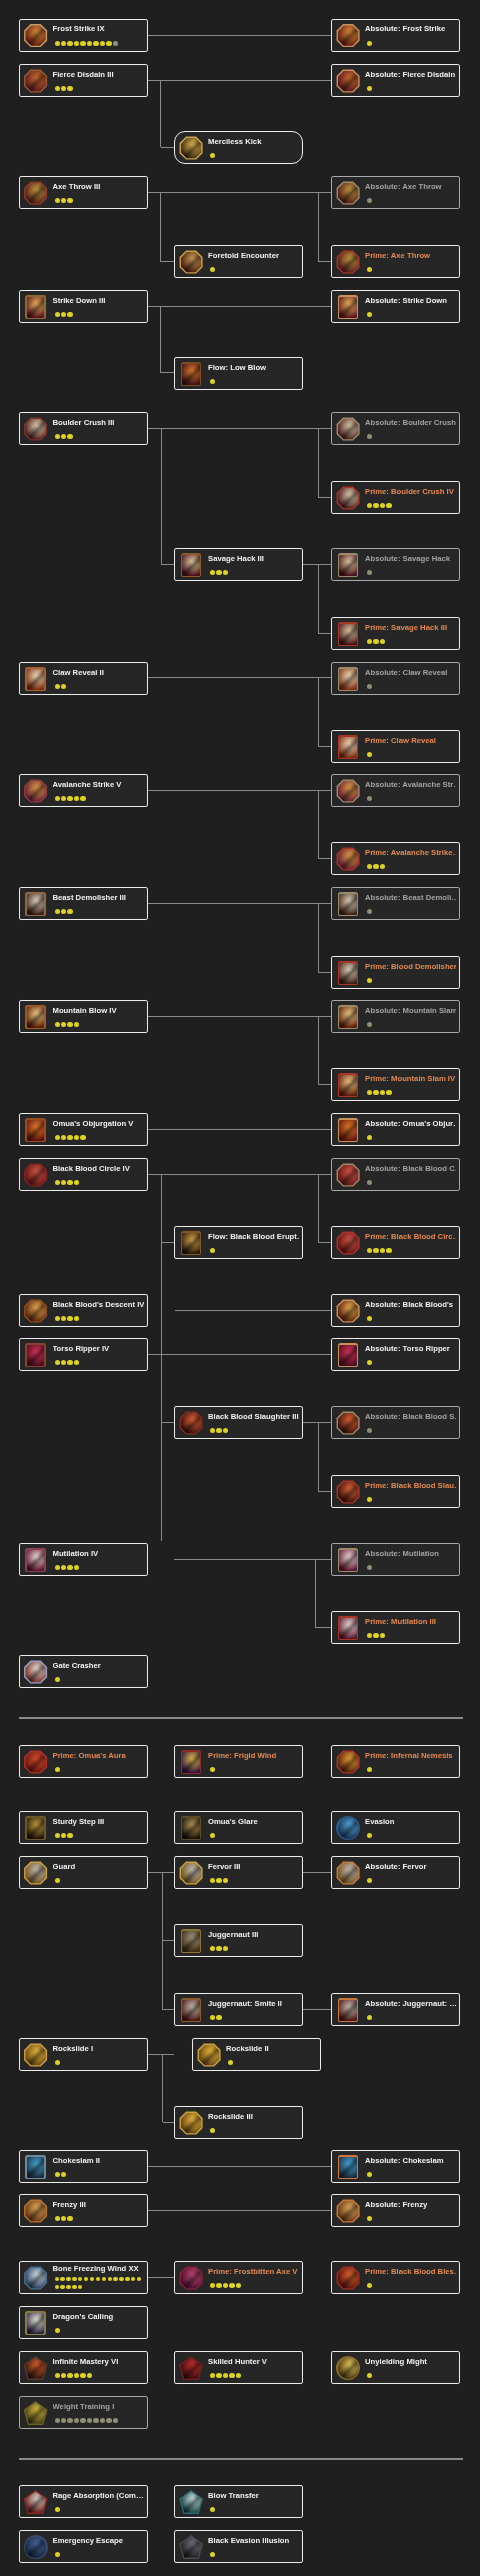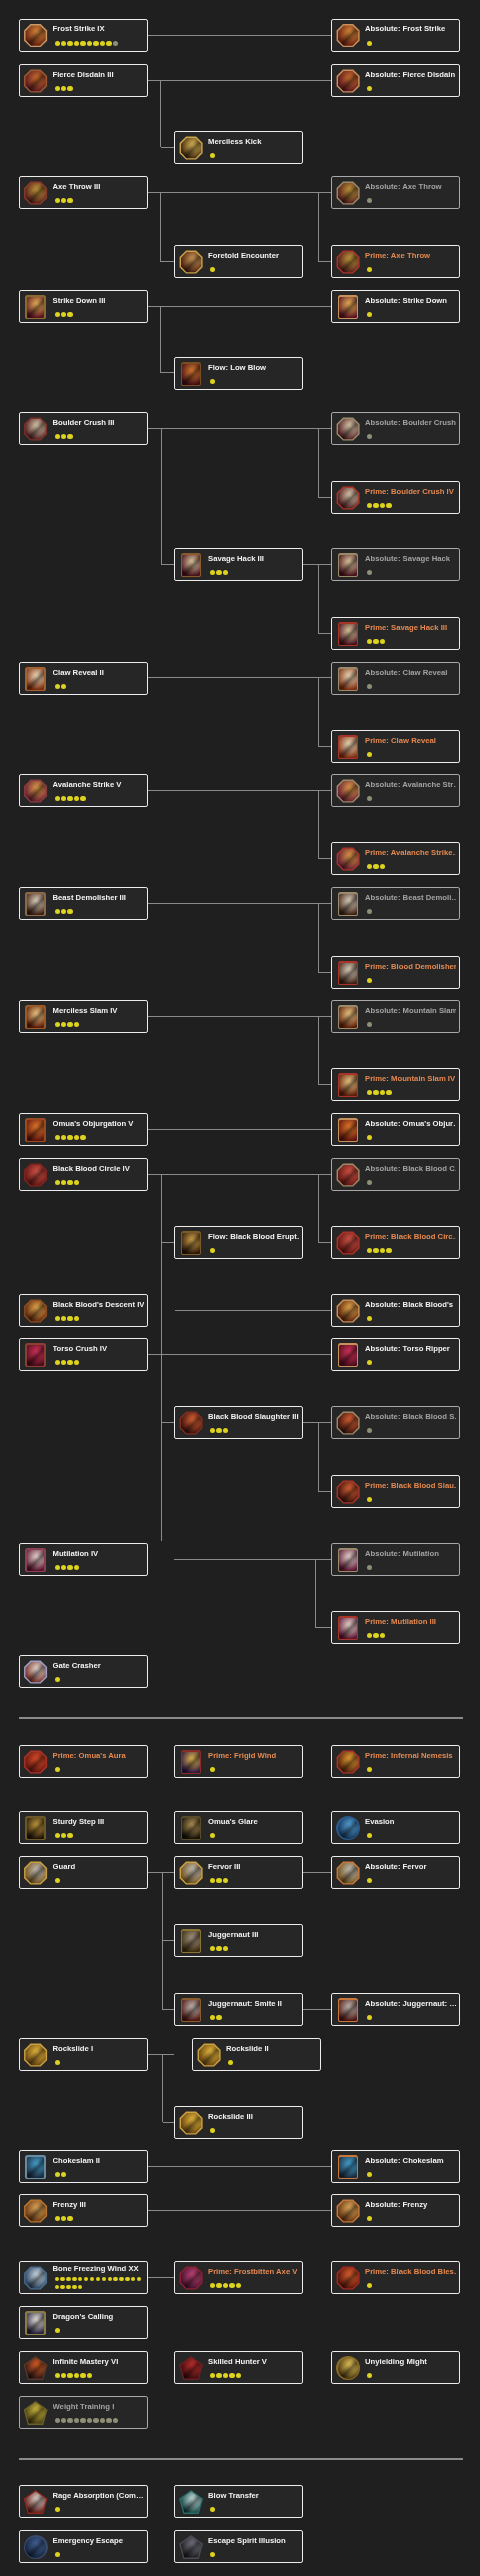--- a/index.html
+++ b/index.html
@@ -208,21 +208,21 @@
         <span class="dot"></span>
         <span class="dot"></span>
       </div>
     </div>
     <div class="box" style="left: 18.5px; top: 1000px;">
       <div class="icon card">
         <div class="outer" style="background: rgb(154, 90, 40);">
           <div class="inner" style="background: linear-gradient(135deg, rgba(0, 0, 0, 0) 38%, rgba(0, 0, 0, 0.45) 55%, rgba(0, 0, 0, 0) 72%), radial-gradient(circle at 60% 35%, rgb(244, 208, 138) 0%, rgb(90, 28, 8) 78%);"></div>
         </div>
       </div>
-      <div class="title">Merciless Slam IV</div>
+      <div class="title">Mountain Blow IV</div>
       <div class="dots">
         <span class="dot"></span>
         <span class="dot"></span>
         <span class="dot"></span>
         <span class="dot"></span>
       </div>
     </div>
     <div class="box" style="left: 18.5px; top: 1113px;">
       <div class="icon card">
         <div class="outer" style="background: rgb(154, 74, 32);">
@@ -265,21 +265,21 @@
         <span class="dot"></span>
         <span class="dot"></span>
       </div>
     </div>
     <div class="box" style="left: 18.5px; top: 1338px;">
       <div class="icon card">
         <div class="outer" style="background: rgb(138, 64, 48);">
           <div class="inner" style="background: linear-gradient(135deg, rgba(0, 0, 0, 0) 38%, rgba(0, 0, 0, 0.45) 55%, rgba(0, 0, 0, 0) 72%), radial-gradient(circle at 60% 35%, rgb(216, 52, 92) 0%, rgb(74, 12, 28) 78%);"></div>
         </div>
       </div>
-      <div class="title">Torso Crush IV</div>
+      <div class="title">Torso Ripper IV</div>
       <div class="dots">
         <span class="dot"></span>
         <span class="dot"></span>
         <span class="dot"></span>
         <span class="dot"></span>
       </div>
     </div>
     <div class="box" style="left: 18.5px; top: 1543px;">
       <div class="icon card">
         <div class="outer" style="background: rgb(138, 64, 80);">
@@ -470,21 +470,21 @@
       <div class="icon circle">
         <div class="outer" style="background: rgb(58, 74, 106);">
           <div class="inner" style="background: linear-gradient(135deg, rgba(0, 0, 0, 0) 38%, rgba(0, 0, 0, 0.45) 55%, rgba(0, 0, 0, 0) 72%), radial-gradient(circle at 60% 35%, rgb(72, 104, 160) 0%, rgb(16, 28, 48) 78%);"></div>
         </div>
       </div>
       <div class="title">Emergency Escape</div>
       <div class="dots">
         <span class="dot"></span>
       </div>
     </div>
-    <div class="box" style="left: 174px; top: 131px;">
+    <div class="box" style="left: 174px; top: 131px; border-radius: 11px;">
       <div class="icon oct">
         <div class="outer" style="background: rgb(202, 163, 78);">
           <div class="inner" style="background: linear-gradient(135deg, rgba(0, 0, 0, 0) 38%, rgba(0, 0, 0, 0.45) 55%, rgba(0, 0, 0, 0) 72%), radial-gradient(circle at 60% 35%, rgb(232, 192, 90) 0%, rgb(45, 26, 8) 78%);"></div>
         </div>
       </div>
       <div class="title">Merciless Kick</div>
       <div class="dots">
         <span class="dot"></span>
       </div>
     </div>
@@ -669,21 +669,21 @@
       <div class="dots">
         <span class="dot"></span>
       </div>
     </div>
     <div class="box" style="left: 174px; top: 2530px;">
       <div class="icon pent">
         <div class="outer" style="background: rgb(74, 74, 82);">
           <div class="inner" style="background: linear-gradient(135deg, rgba(0, 0, 0, 0) 38%, rgba(0, 0, 0, 0.45) 55%, rgba(0, 0, 0, 0) 72%), radial-gradient(circle at 60% 35%, rgb(120, 120, 136) 0%, rgb(24, 24, 24) 78%);"></div>
         </div>
       </div>
-      <div class="title">Escape Spirit Illusion</div>
+      <div class="title">Black Evasion Illusion</div>
       <div class="dots">
         <span class="dot"></span>
       </div>
     </div>
     <div class="box" style="left: 331px; top: 18.5px;">
       <div class="icon oct">
         <div class="outer" style="background: rgb(200, 144, 90);">
           <div class="inner" style="background: linear-gradient(135deg, rgba(0, 0, 0, 0) 38%, rgba(0, 0, 0, 0.45) 55%, rgba(0, 0, 0, 0) 72%), radial-gradient(circle at 60% 35%, rgb(224, 144, 60) 0%, rgb(90, 21, 13) 78%);"></div>
         </div>
       </div>

